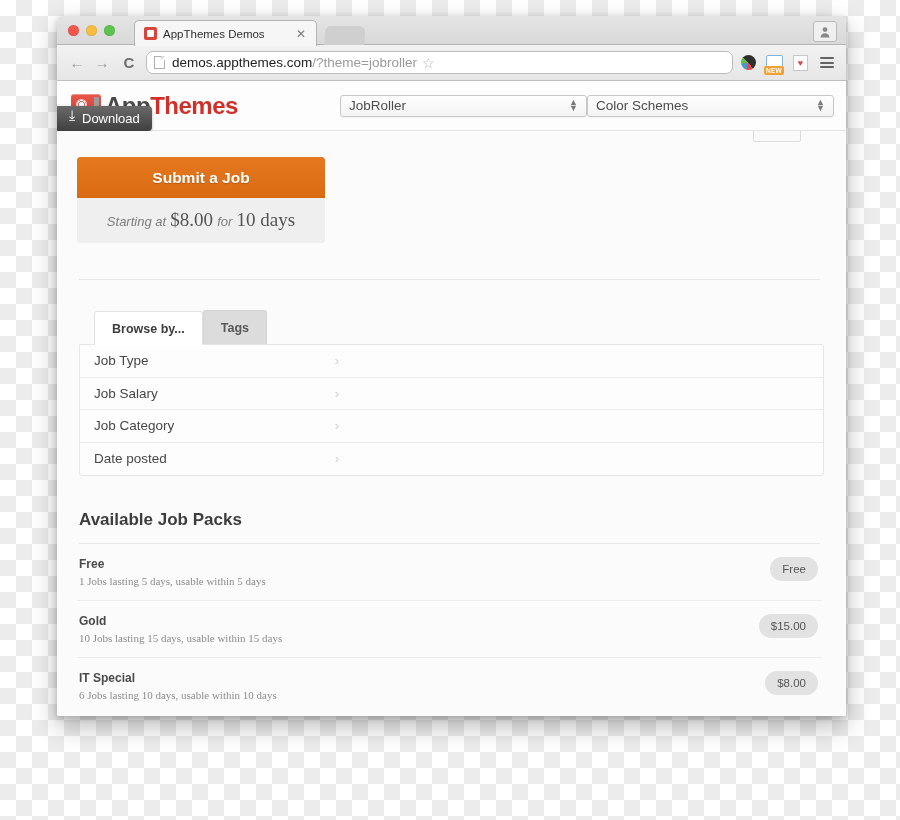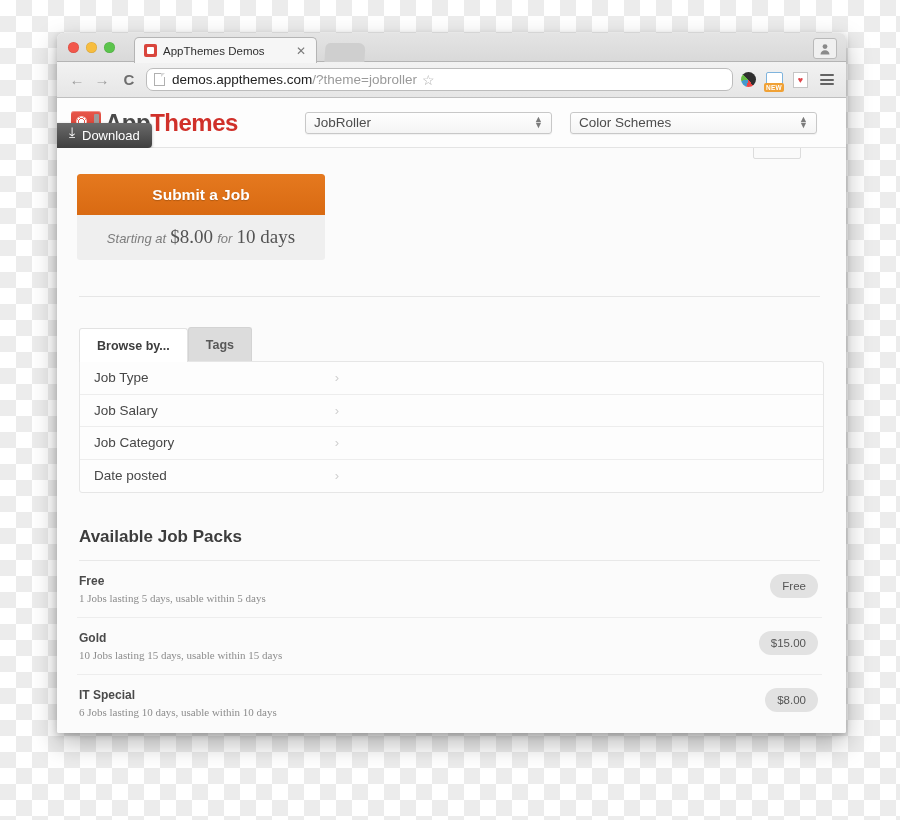--- a/index.html
+++ b/index.html
@@ -17,21 +17,21 @@
       linear-gradient(45deg, #ececec 25%, transparent 25%, transparent 75%, #ececec 75%),
       linear-gradient(45deg, #ececec 25%, transparent 25%, transparent 75%, #ececec 75%);
     background-size:32px 32px;
     background-position:0 0, 16px 16px;
     position:relative;
   }
 
   
   .window {
     position:absolute;
-    left:57px; top:33px;
+    left:57px; top:16px;
     width:789px; height:700px;
     background:#fdfdfd;
     border-radius:6px 6px 2px 2px;
     box-shadow:0 10px 26px rgba(0,0,0,.28), 0 2px 6px rgba(0,0,0,.18);
     overflow:hidden;
   }
 
   
   .tabstrip {
     position:relative;
@@ -169,21 +169,21 @@
     padding:5px 12px 5px 12px;
     border-radius:0 4px 4px 0;
     box-shadow:0 1px 3px rgba(0,0,0,.3);
   }
   .dl-icon { width:13px; height:13px; position:relative; flex:none; }
   .dl-icon::before {
     content:"⤓"; position:absolute; left:0; top:-4px;
     font-size:14px; line-height:1; color:#fff;
   }
 
-  .header-selects { margin-left:auto; display:flex; gap:18px; padding-right:29px; }
+  .header-selects { margin-left:auto; display:flex; padding-right:12px; }
   .sel {
     width:247px; height:22px;
     background:linear-gradient(#fefefe,#f4f4f4);
     border:1px solid #c8c8c8; border-radius:3px;
     display:flex; align-items:center;
     padding:0 8px; font-size:13.5px; color:#4d4d4d;
     box-shadow:0 1px 1px rgba(0,0,0,.05);
   }
   .sel span:first-child { flex:1; white-space:nowrap; overflow:hidden; }
   .stepper { display:flex; flex-direction:column; align-items:center; gap:1px; color:#7b7b7b; line-height:.55; font-size:9px; }
@@ -223,21 +223,21 @@
     text-align:center; padding:11px 6px 2px;
     font-size:15px; color:#7d7d7d;
     white-space:nowrap;
   }
   .submit-note .it { font-style:italic; font-size:13px; }
   .submit-note .big { font-family:"Liberation Serif", serif; font-size:19px; color:#545454; }
 
   .rule { height:1px; background:#e6e6e6; margin:36px 2px 30px 2px; }
 
   
-  .browse-tabs { display:flex; align-items:flex-end; margin-left:2px; }
+  .browse-tabs { display:flex; align-items:flex-end; margin-left:17px; }
   .btab {
     font-size:12.5px; font-weight:bold; color:#5c5c5c;
     padding:10px 17px 9px;
     border:1px solid #e2e2e2; border-bottom:none;
     border-radius:3px 3px 0 0;
   }
   .btab.active { background:#fff; color:#3d3d3d; position:relative; z-index:2; margin-bottom:-1px; }
   .btab.inactive { background:#dcdcdc; border-color:#d3d3d3; color:#585858; }
 
   .browse-panel {

